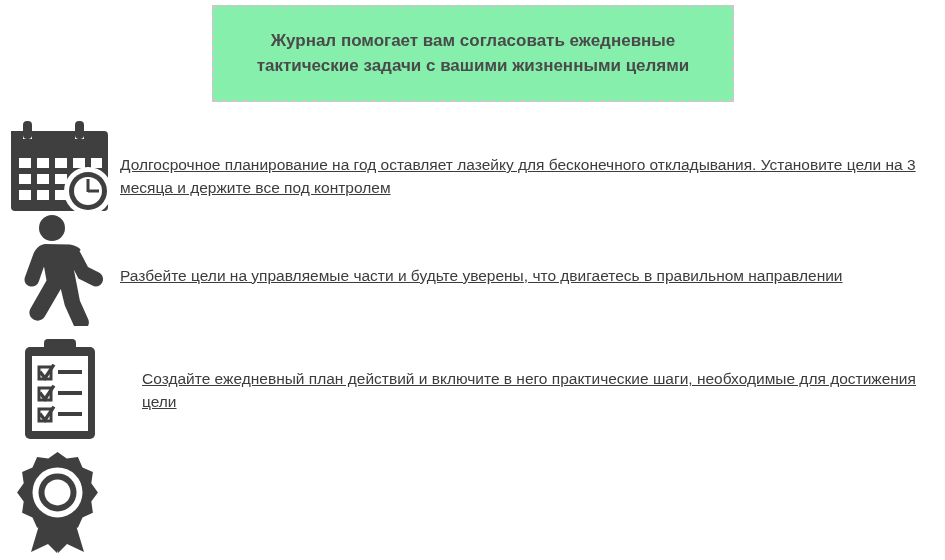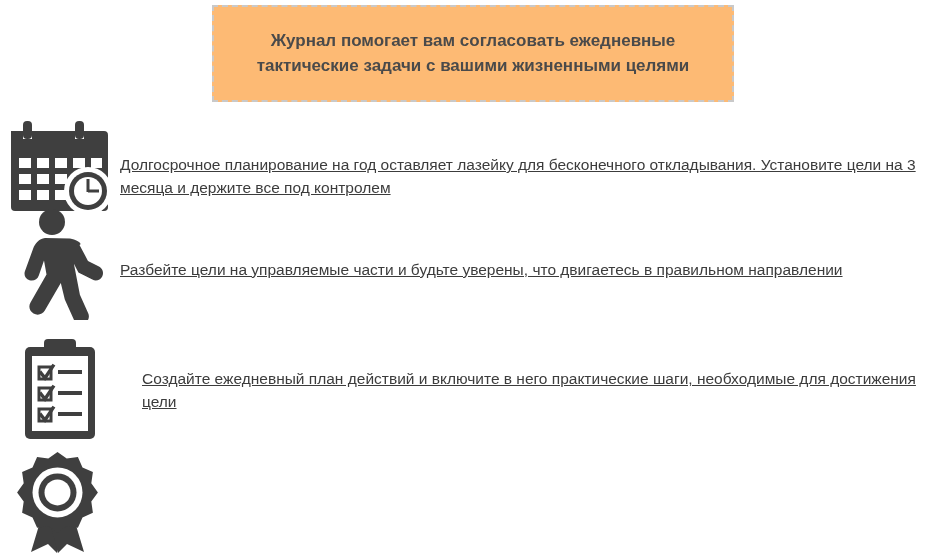--- a/index.html
+++ b/index.html
@@ -18,21 +18,21 @@
 
   
   .header-box {
     position: absolute;
     left: 212px;
     top: 5px;
     width: 522px;
     height: 97px;
     box-sizing: border-box;
     border: 2px dashed #c9c9c9;
-    background: #fdba74;
+    background: #86efac;
     display: flex;
     align-items: center;
     justify-content: center;
     padding: 8px 22px;
   }
   .header-text {
     font-size: 17px;
     font-weight: bold;
     line-height: 1.45;
     text-align: center;
@@ -55,21 +55,21 @@
     justify-content: center;
   }
   .text-cell {
     font-size: 15.5px;
     line-height: 1.5;
     color: #3c3c3c;
     text-decoration: underline;
   }
 
   #row-1 { top: 115px; }
-  #row-2 { top: 208px; }
+  #row-2 { top: 214px; }
   #row-3 { top: 337px; }
   #row-4 { top: 450px; }
 
   #row-1 .text-cell { width: 810px; padding-top: 38px; }
   #row-2 .text-cell { width: 810px; padding-top: 50px; }
   #row-3 .text-cell { width: 780px; padding-left: 22px; padding-top: 30px; }
   #row-4 .text-cell { width: 790px; padding-left: 18px; padding-top: 28px; }
 
   .icon-svg { display: block; }
 </style>

